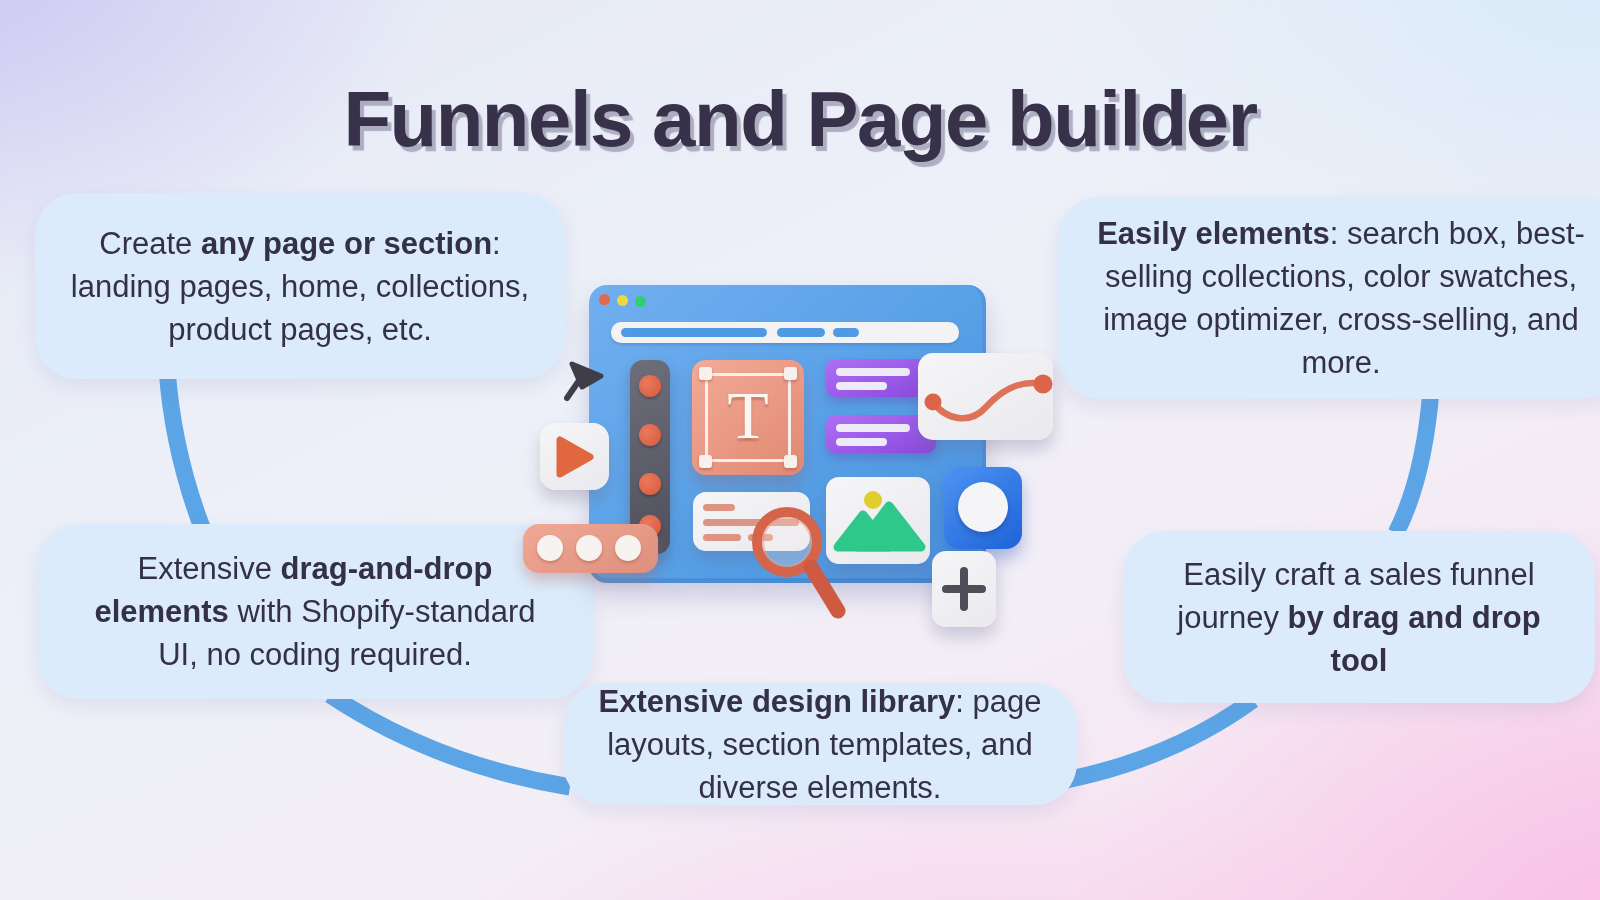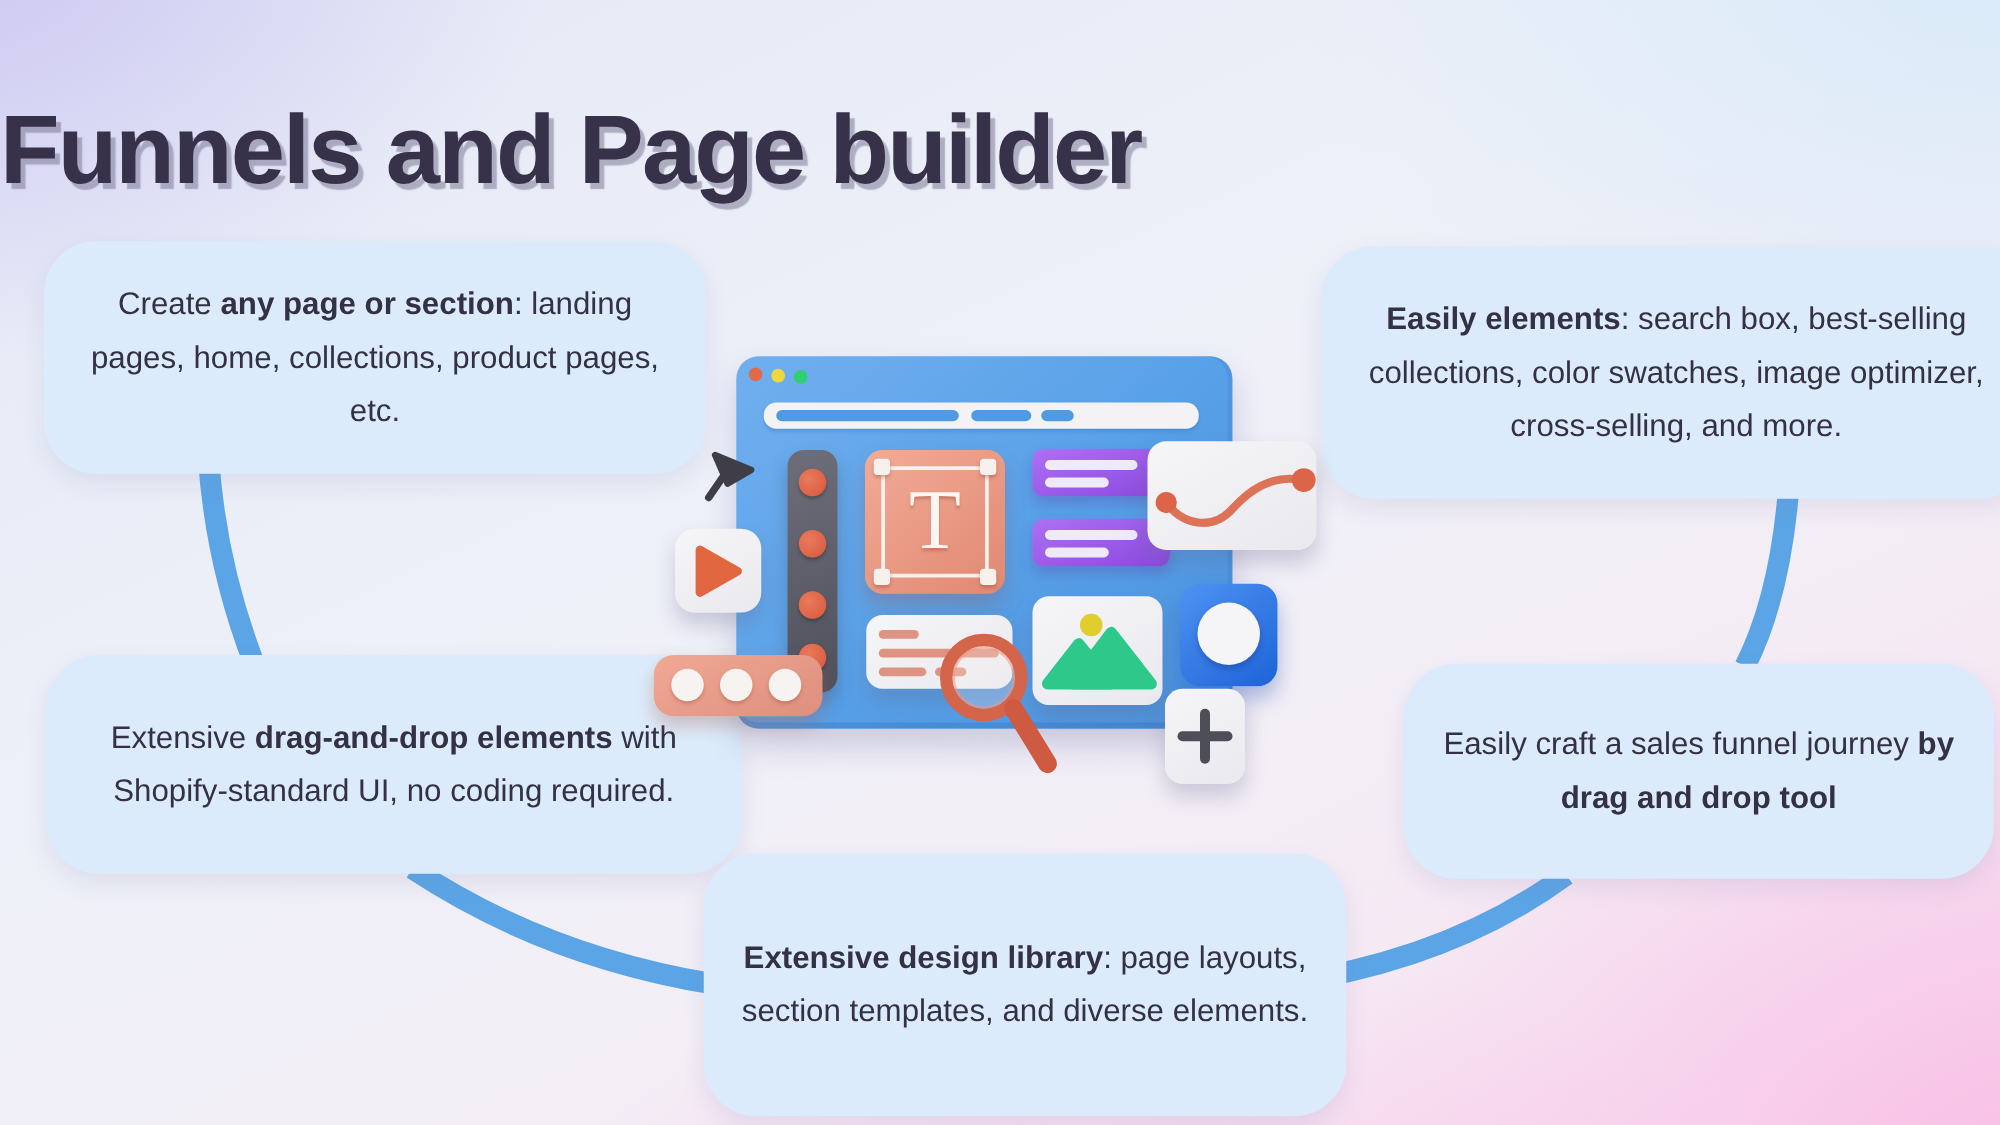--- a/index.html
+++ b/index.html
@@ -7,30 +7,30 @@
   #canvas{
     position:relative;width:1600px;height:900px;overflow:hidden;
     background:
       radial-gradient(820px 560px at -4% -6%, rgba(198,190,241,0.85), rgba(198,190,241,0) 62%),
       radial-gradient(980px 720px at 104% 108%, rgba(248,186,228,0.95), rgba(248,186,228,0) 62%),
       radial-gradient(900px 520px at 58% 118%, rgba(250,198,234,0.65), rgba(250,198,234,0) 60%),
       radial-gradient(900px 600px at 100% -4%, rgba(216,234,249,0.95), rgba(216,234,249,0) 64%),
       linear-gradient(155deg,#E5E9F6 0%,#EDF0F8 40%,#F3EEF6 66%,#F9DFF0 100%);
   }
   .title{
-    position:absolute;left:0;right:0;top:74px;text-align:left;
+    position:absolute;left:0;right:0;top:74px;text-align:center;
     font-size:78px;font-weight:bold;letter-spacing:-1.5px;color:#37324A;
     text-shadow:4px 5px 1px rgba(124,120,150,0.55);
     z-index:2;
   }
   .arcs{position:absolute;left:0;top:0;z-index:1;}
   .bubble{
     position:absolute;z-index:2;background:#DCEBFB;border-radius:42px;
     display:flex;align-items:center;justify-content:center;text-align:center;
-    color:#343145;font-size:25px;line-height:43px;
+    color:#343145;font-size:31px;line-height:43px;
     box-shadow:0 8px 18px rgba(120,130,180,0.14);
   }
   .bubble strong{font-weight:bold;}
   .illus{position:absolute;inset:0;z-index:3;}
   .illus *{position:absolute;box-sizing:border-box;}
   .win{
     left:589px;top:285px;width:397px;height:298px;border-radius:18px;
     background:linear-gradient(140deg,#71AFEF 0%,#57A0E7 55%,#4B93DF 100%);
     box-shadow:0 14px 24px rgba(90,100,160,0.25),
       inset 0 -5px 0 rgba(25,70,150,0.18), inset -4px 0 0 rgba(25,70,150,0.10);
@@ -109,21 +109,21 @@
   </div>
 
   <div class="bubble" style="left:37px;top:524px;width:476px;height:175px;padding:0 40px;">
     <div><span>Extensive </span><strong>drag-and-drop elements</strong><span> with Shopify-standard UI, no coding required.</span></div>
   </div>
 
   <div class="bubble" style="left:1123px;top:531px;width:416px;height:172px;padding:0 28px;align-items:center;">
     <div><span>Easily craft a sales funnel journey </span><strong>by drag and drop tool</strong></div>
   </div>
 
-  <div class="bubble" style="left:563px;top:683px;width:466px;height:210px;padding:0 24px;">
+  <div class="bubble" style="left:563px;top:683px;width:466px;height:122px;padding:0 24px;">
     <div><strong>Extensive design library</strong><span>: page layouts, section templates, and diverse elements.</span></div>
   </div>
 
   <div class="illus">
 
     <div class="win"></div>
 
     <div class="dot" style="left:599px;top:294px;background:#DF6A4C;"></div>
     <div class="dot" style="left:617px;top:295px;background:#EED83F;"></div>
     <div class="dot" style="left:635px;top:296px;background:#32CE72;"></div>

